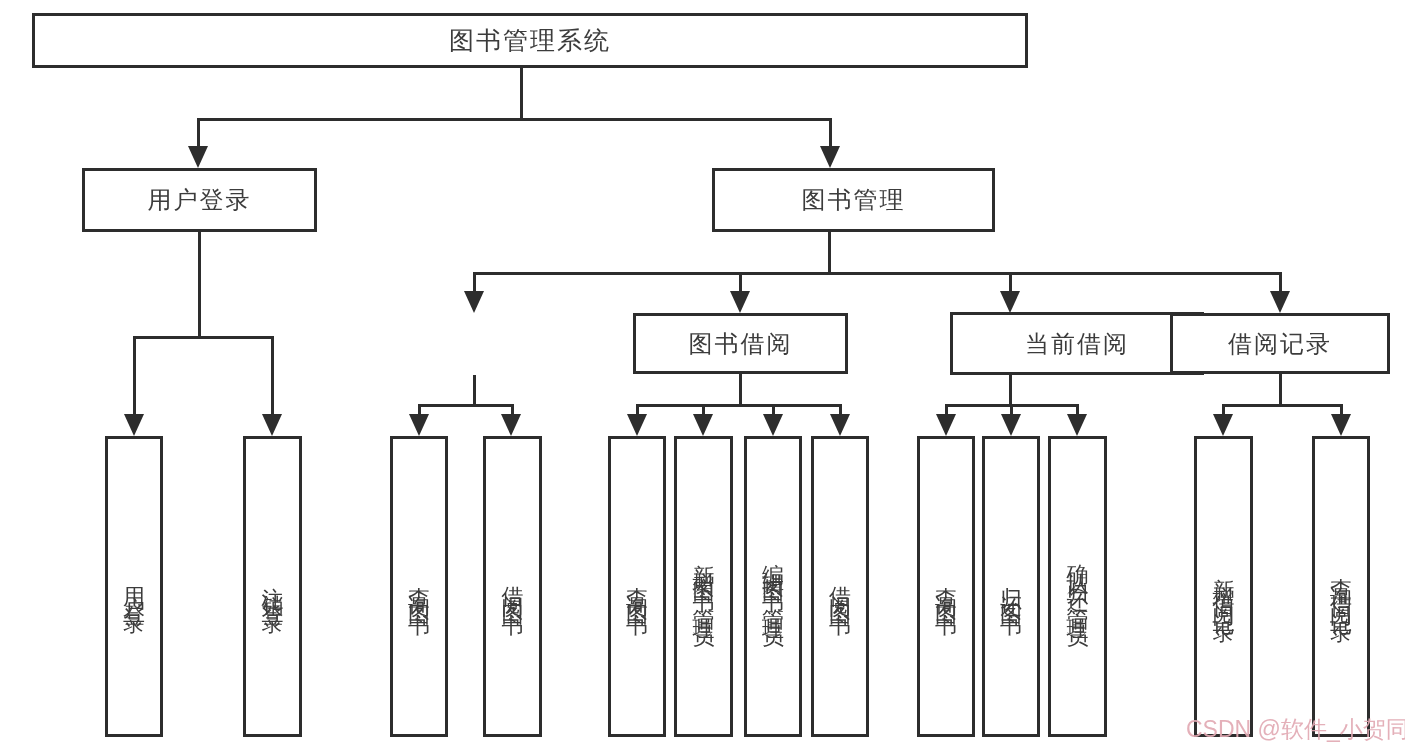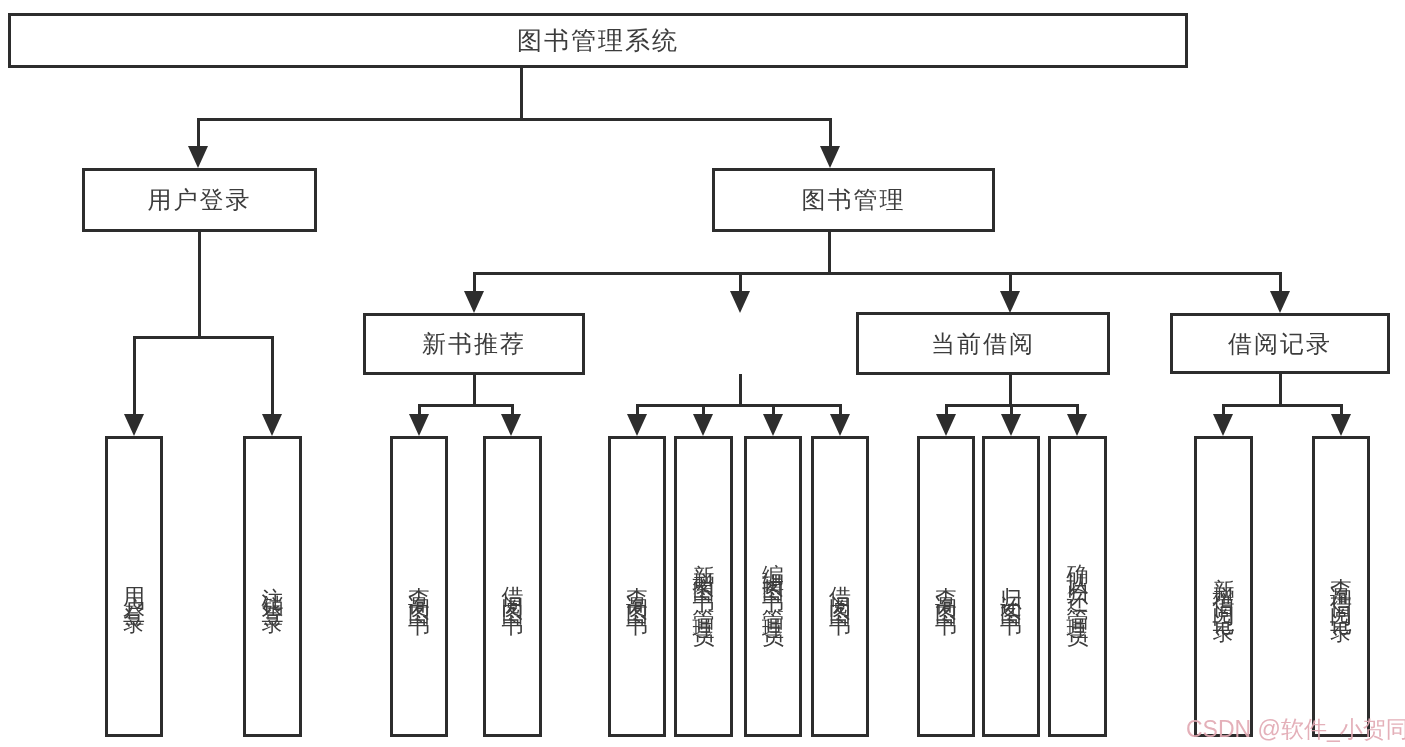--- a/index.html
+++ b/index.html
@@ -34,35 +34,35 @@
   .watermark{
     position:absolute;left:1186px;top:714px;font-size:23px;
     color:var(--watermark);opacity:.92;white-space:nowrap;z-index:5;
   }
 </style>
 </head>
 <body>
 
 <div id="canvas">
 
-  <div class="box" style="left:8px;top:13px;width:1180px;height:55px">
+  <div class="box" style="left:32px;top:13px;width:996px;height:55px">
     <span class="rootlabel">图书管理系统</span>
   </div>
 
   <div class="box" style="left:82px;top:168px;width:235px;height:64px">
     <span class="hlabel">用户登录</span>
   </div>
   <div class="box" style="left:712px;top:168px;width:283px;height:64px">
     <span class="hlabel">图书管理</span>
   </div>
 
-  <div class="box" style="left:363px;top:313px;width:222px;height:62px">
-    <span class="hlabel">新书推荐</span>
+  <div class="box" style="left:633px;top:313px;width:215px;height:61px">
+    <span class="hlabel">图书借阅</span>
   </div>
-  <div class="box" style="left:856px;top:312px;width:254px;height:63px">
+  <div class="box" style="left:950px;top:312px;width:254px;height:63px">
     <span class="hlabel">当前借阅</span>
   </div>
   <div class="box" style="left:1170px;top:313px;width:220px;height:61px">
     <span class="hlabel">借阅记录</span>
   </div>
 
   <div class="box vbox" style="left:105px;top:436px;width:58px;height:301px">
     <span>用户登录</span>
   </div>
   <div class="box vbox" style="left:243px;top:436px;width:59px;height:301px">

